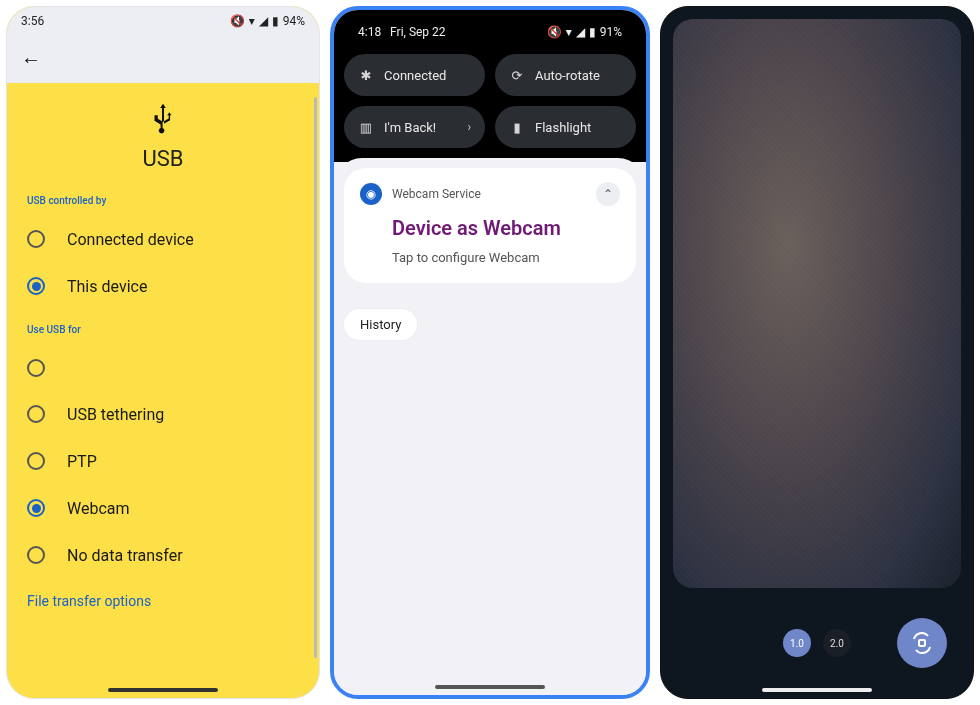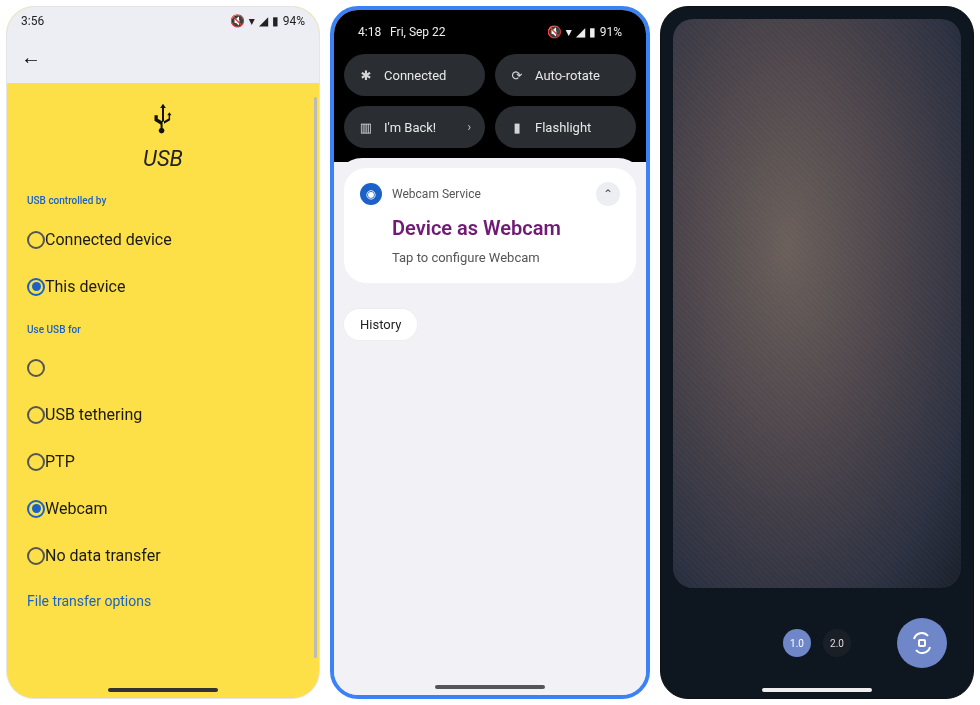--- a/index.html
+++ b/index.html
@@ -9,23 +9,23 @@
   
   .p1 { background: #fde047; border: 1px solid #e4e4e8;}
   .statusbar { height: 28px; display:flex; align-items:center; justify-content:space-between; padding:0 14px; font-size:12px; }
   .p1 .statusbar { background:#eceef3; color:#222;}
   .status-right { display:flex; align-items:center; gap:4px; }
   .titlebar { display:flex; align-items:center; gap:20px; padding:10px 14px 14px; background:#eceef3;}
   .back-arrow { font-size:20px; }
   .titlebar h1 { font-size:20px; font-weight:500; color:#1a1a1a;}
   .center-block { text-align:center; padding:18px 0 10px; }
   .usb-glyph { font-size:34px; line-height:1; }
-  .usb-label-big { font-size:22px; margin-top:6px; color:#222;font-style:italic;}
+  .usb-label-big { font-size:22px; margin-top:6px; color:#222;}
   .section-label { color:#1a62c7; font-size:10px; font-weight:500; padding:14px 20px 10px;}
-  .radio-row { display:flex; align-items:center; padding:14px 20px; }
+  .radio-row { display:flex; gap:22px; padding:14px 20px; }
   .radio { width:18px; height:18px; border:2px solid #555; border-radius:50%; display:flex; align-items:center; justify-content:center; flex:none;}
   .radio.selected { border-color:#1a62c7;}
   .radio.selected::after { content:""; width:9px; height:9px; background:#1a62c7; border-radius:50%;}
   .radio-label { font-size:16px; color:#1a1a1a;}
   .link-label { color:#1a62c7; font-size:14px; padding:14px 20px;}
   .scroll-ind { position:absolute; right:2px; top:90px; bottom:40px; width:3px; background:#bbb; border-radius:2px;}
   .navpill { position:absolute; bottom:6px; left:50%; transform:translateX(-50%); width:110px; height:4px; background:#333; border-radius:2px;}
   
   
   .p2 { background:#f1f1f6; border:4px solid #3b82f6;}

